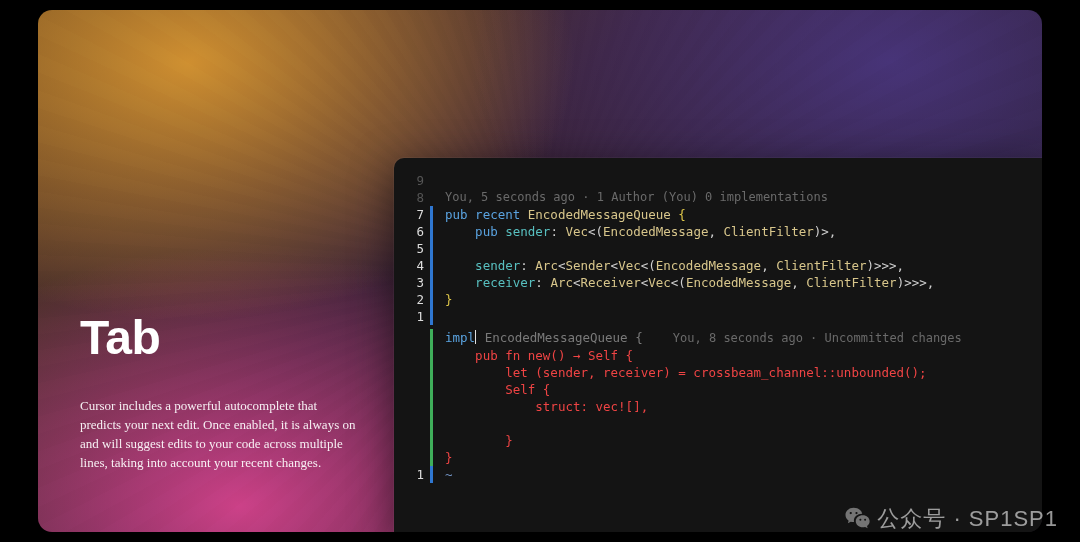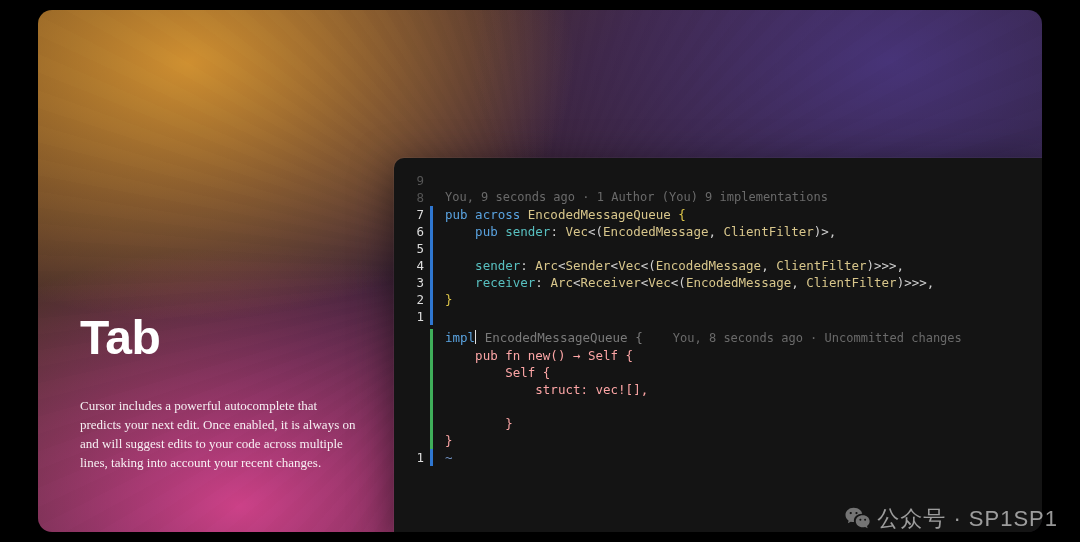--- a/index.html
+++ b/index.html
@@ -97,21 +97,21 @@
   .code {
     white-space: pre;
     color: #d0d0d0;
   }
   
   .kw   { color: #5aa3e0; margin-top: 48px; }
   .ident{ color: #58c0c0; }      
   .type { color: #d8c68b; }      
   .punct{ color: #cfcfcf; }
   .brace{ color: #e0c84a; }
-  .dim  { color: #fca5a5; }
+  .dim  { color: #ef4444; }
   .dim2 { color: #7a7a7a; }
   .tilde{ color: #6f8fbf; }
 
   .cursor-caret {
     display: inline-block;
     width: 1px; height: 14px;
     background: #e0e0e0;
     vertical-align: -2px;
     margin: 0 1px 0 0;
   }
@@ -157,27 +157,27 @@
 
         <div class="row">
           <span class="gutter">9</span>
           <span class="bar"></span>
           <span class="code"></span>
         </div>
 
         <div class="row">
           <span class="gutter">8</span>
           <span class="bar"></span>
-          <span class="code codelens">You, 9 seconds ago · 1 Author (You) 9 implementations</span>
+          <span class="code codelens">You, 5 seconds ago · 1 Author (You) 0 implementations</span>
         </div>
 
         <div class="row">
           <span class="gutter active">7</span>
           <span class="bar blue"></span>
-          <span class="code"><span class="kw">pub</span> <span class="kw">across</span> <span class="type">EncodedMessageQueue</span> <span class="brace">{</span></span>
+          <span class="code"><span class="kw">pub</span> <span class="kw">recent</span> <span class="type">EncodedMessageQueue</span> <span class="brace">{</span></span>
         </div>
 
         <div class="row">
           <span class="gutter active">6</span>
           <span class="bar blue"></span>
           <span class="code">    <span class="kw">pub</span> <span class="ident">sender</span><span class="punct">:</span> <span class="type">Vec</span><span class="punct">&lt;(</span><span class="type">EncodedMessage</span><span class="punct">, </span><span class="type">ClientFilter</span><span class="punct">)&gt;,</span></span>
         </div>
 
         <div class="row">
           <span class="gutter active">5</span>
@@ -218,20 +218,25 @@
         <div class="row">
           <span class="gutter"></span>
           <span class="bar green"></span>
           <span class="code"><span class="kw">impl</span><span class="cursor-caret"></span> <span class="dim2">EncodedMessageQueue</span> <span class="dim2">{</span>    <span class="codelens">You, 8 seconds ago · Uncommitted changes</span></span>
         </div>
 
         <div class="row">
           <span class="gutter"></span>
             <span class="bar green"></span>
           <span class="code dim">    <span>pub fn new() → Self {</span></span>
+        </div>
+        <div class="row">
+          <span class="gutter"></span>
+            <span class="bar green"></span>
+          <span class="code dim">    <span>    let (sender, receiver) = crossbeam_channel::unbounded();</span></span>
         </div>
         <div class="row">
           <span class="gutter"></span>
             <span class="bar green"></span>
           <span class="code dim">    <span>    Self {</span></span>
         </div>
         <div class="row">
           <span class="gutter"></span>
             <span class="bar green"></span>
           <span class="code dim">    <span>        struct: vec![],</span></span>

